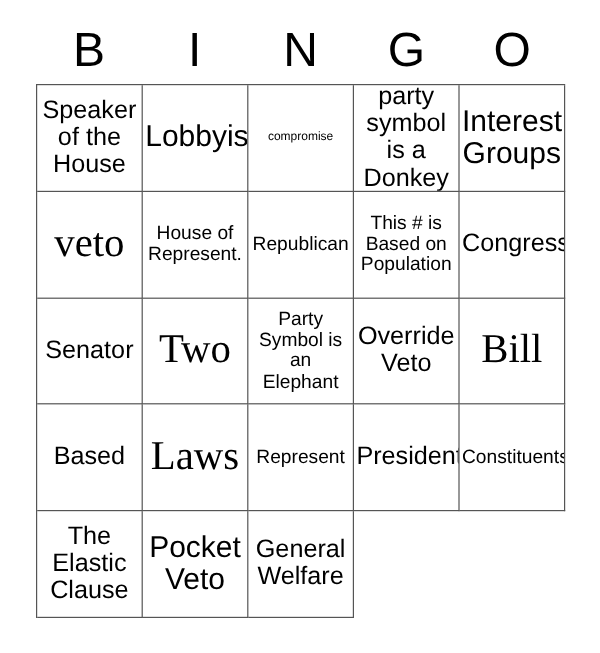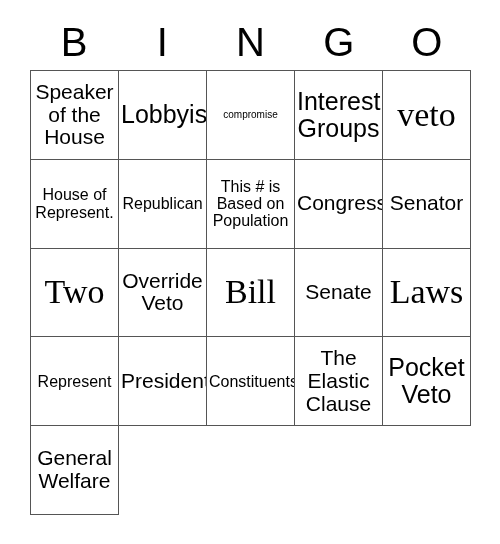--- a/index.html
+++ b/index.html
@@ -92,20 +92,23 @@
 
     <div class="cell sz-md">
         <span>Speaker of the House</span>
       </div>
     <div class="cell sz-lg">
         <span>Lobbyist</span>
       </div>
     <div class="cell sz-xs">
         <span>compromise</span>
       </div>
+    <div class="cell sz-md">
+        <span>party symbol is a Donkey</span>
+      </div>
     <div class="cell sz-lg">
         <span>Interest Groups</span>
       </div>
 
     <div class="cell sz-xl">
         <span>veto</span>
       </div>
     <div class="cell sz-sm">
         <span>House of Represent.</span>
       </div>
@@ -118,29 +121,32 @@
     <div class="cell sz-md">
         <span>Congress</span>
       </div>
 
     <div class="cell sz-md">
         <span>Senator</span>
       </div>
     <div class="cell sz-xl">
         <span>Two</span>
       </div>
+    <div class="cell sz-sm">
+        <span>Party Symbol is an Elephant</span>
+      </div>
 
     <div class="cell sz-md">
         <span>Override Veto</span>
       </div>
     <div class="cell sz-xl">
         <span>Bill</span>
       </div>
     <div class="cell sz-md">
-        <span>Senate</span>
+        <span>Based</span>
       </div>
     <div class="cell sz-xl">
         <span>Laws</span>
       </div>
     <div class="cell sz-sm">
         <span>Represent</span>
       </div>
 
     <div class="cell sz-md">
         <span>President</span>

